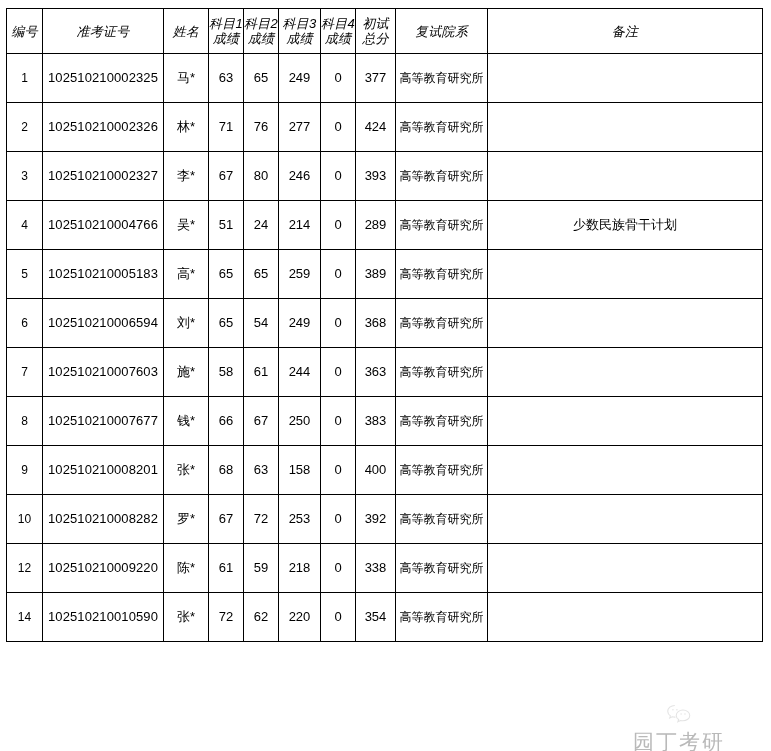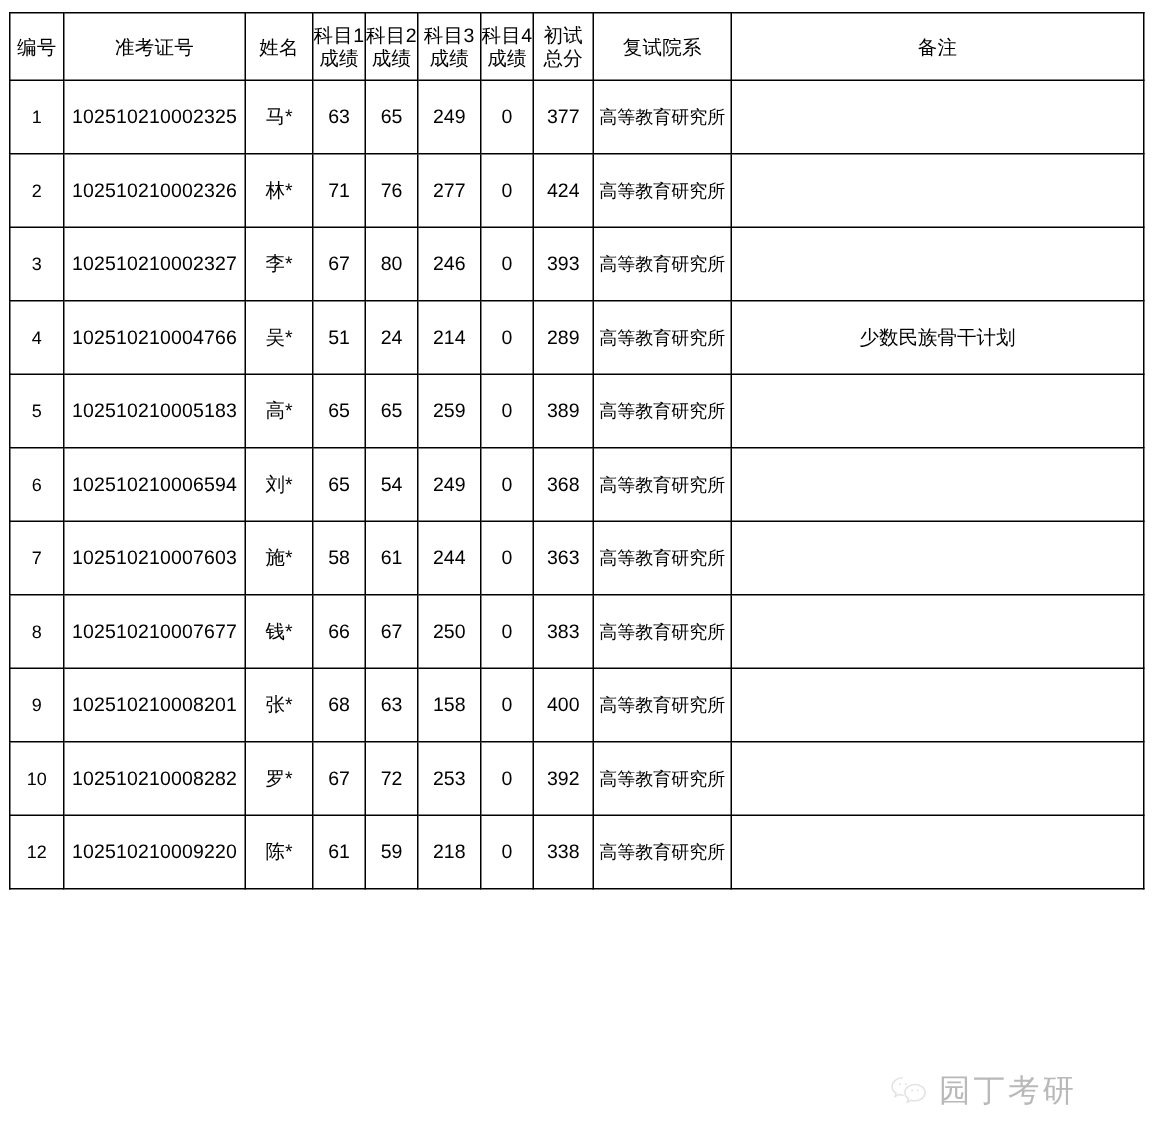--- a/index.html
+++ b/index.html
@@ -45,20 +45,21 @@
   
   thead th {
     height: 44px;
     font-size: 13px;
     line-height: 15px;
     letter-spacing: 0.2px;
   }
   thead th .two-line {
     display: block;
     white-space: pre-line;
+    font-style: italic;
   }
 
   
   tbody td {
     height: 48px;
     font-size: 13px;
     line-height: 16px;
   }
 
   td.c-no      { font-size: 12px; }
@@ -83,24 +84,25 @@
 
   
   .watermark {
     position: absolute;
     right: 6px;
     bottom: 0px;
     width: 172px;
     height: 48px;
     display: flex;
     align-items: center;
-    justify-content: flex-start;
+    justify-content: space-between;
     gap: 7px;
     pointer-events: none;
     user-select: none;
+    flex-direction: column;
   }
   .watermark .wm-icon {
     width: 26px;
     height: 22px;
     flex: 0 0 auto;
     opacity: 0.45;
   }
   .watermark .wm-text {
     font-size: 21px;
     line-height: 21px;
@@ -291,20 +293,32 @@
           <td class="c-ticket">102510210009220</td>
           <td class="c-name">陈*</td>
           <td class="c-score">61</td>
           <td class="c-score">59</td>
           <td class="c-score">218</td>
           <td class="c-score">0</td>
           <td class="c-total">338</td>
           <td class="c-dept">高等教育研究所</td>
           <td class="c-remark"></td>
         </tr>
+        <tr>
+          <td class="c-no">14</td>
+          <td class="c-ticket">102510210010590</td>
+          <td class="c-name">张*</td>
+          <td class="c-score">72</td>
+          <td class="c-score">62</td>
+          <td class="c-score">220</td>
+          <td class="c-score">0</td>
+          <td class="c-total">354</td>
+          <td class="c-dept">高等教育研究所</td>
+          <td class="c-remark"></td>
+        </tr>
       </tbody>
   </table>
 </div>
 
 <div class="watermark">
   <span class="wm-icon">
     <svg viewBox="0 0 30 24" width="26" height="22" aria-hidden="true">
       <g fill="none" stroke="#c2c2c2" stroke-width="1.2">
         <path d="M10.2 2.2C5.6 2.2 2 5.2 2 8.9c0 2.1 1.2 4 3.1 5.2l-.8 2.4 2.8-1.4c1.2.4 2.5.6 3.8.5"></path>
         <circle cx="8.0" cy="7.2" r="0.85" fill="#c2c2c2" stroke="none"></circle>

